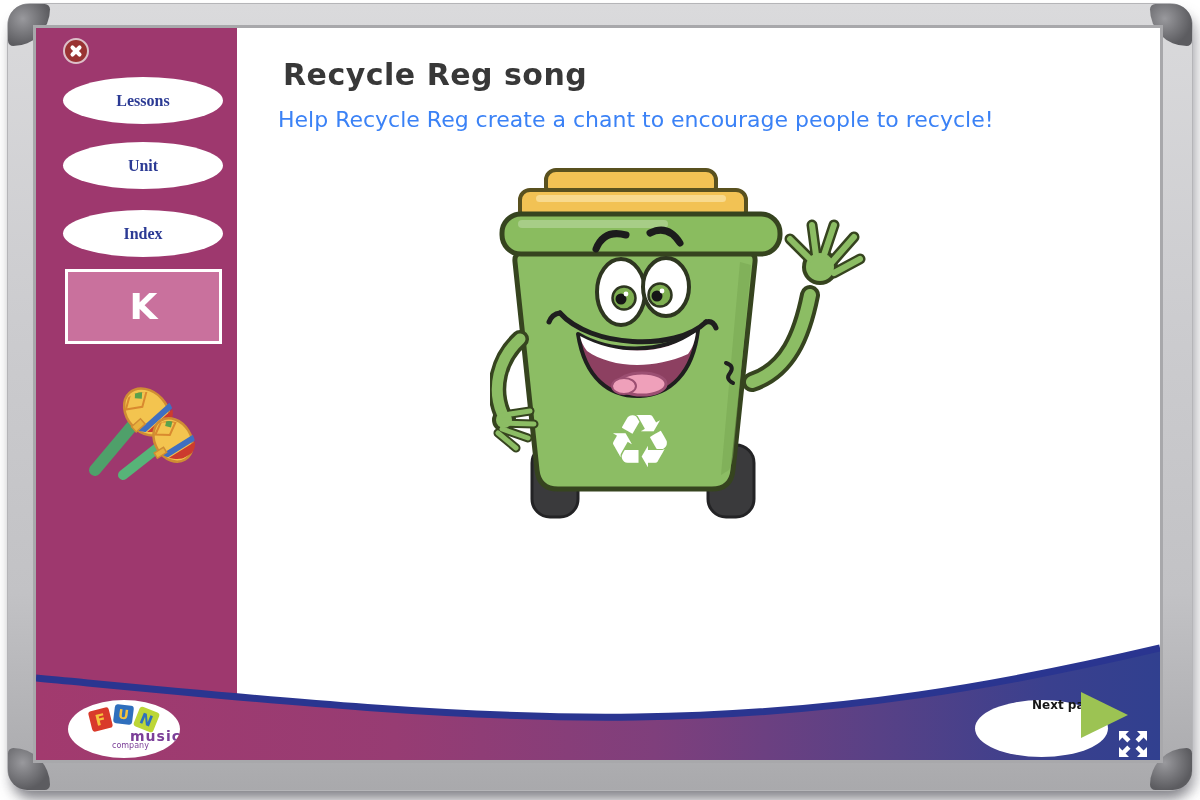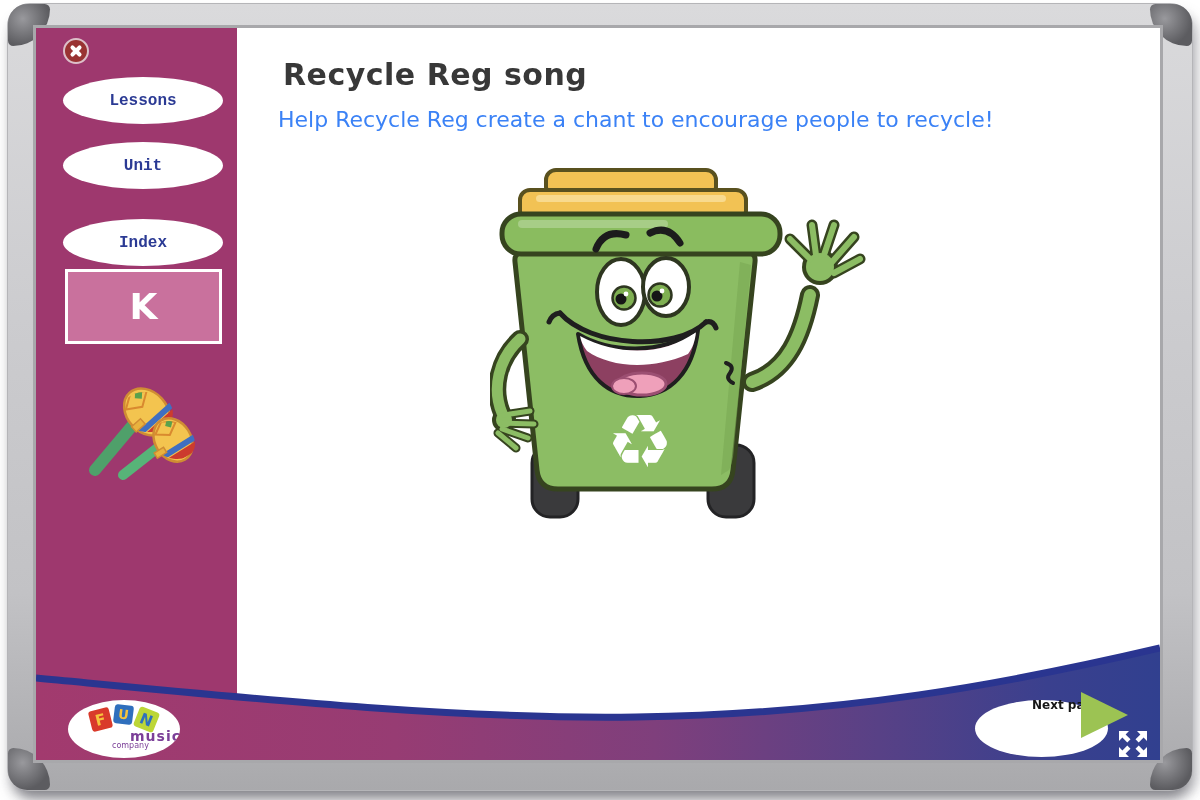--- a/index.html
+++ b/index.html
@@ -21,21 +21,21 @@
   
   .sidebar{position:absolute;left:0;top:0;width:201px;height:100%;background:#9e386e;}
   .close-btn{position:absolute;left:27px;top:10px;width:26px;height:26px;border-radius:50%;
     background:#993333;border:2px solid #ddc0c9;cursor:pointer;padding:0;}
   .close-x{position:absolute;left:50%;top:50%;width:14px;height:14px;transform:translate(-50%,-50%);}
   .close-x::before,.close-x::after{content:"";position:absolute;left:50%;top:50%;width:14px;height:4px;
     background:#fff;border-radius:2px;}
   .close-x::before{transform:translate(-50%,-50%) rotate(45deg);}
   .close-x::after{transform:translate(-50%,-50%) rotate(-45deg);}
   .oval-btn{position:absolute;left:27px;width:160px;height:47px;border-radius:50%;background:#fff;border:none;
-    cursor:pointer;color:#2b3a94;font-weight:bold;font-size:16px;font-family:Liberation Mono, monospace;}
+    cursor:pointer;color:#2b3a94;font-weight:bold;font-size:16px;font-family:Liberation Serif, serif;}
   .grade-btn{position:absolute;left:29px;top:241px;width:157px;height:75px;background:#c9719d;
     border:3px solid #fff;cursor:pointer;color:#fff;font-weight:bold;font-size:36px;font-family:inherit;}
   .maracas{position:absolute;left:39px;top:350px;width:125px;height:105px;}
 
   
   .page-title{position:absolute;left:242px;top:24px;margin:5px;font-size:30px;font-weight:800;
     color:#383838;letter-spacing:.5px;}
   .page-subtitle{position:absolute;left:242px;top:79px;margin:0;font-size:22px;color:#3b82f6;}
   .character{position:absolute;left:454px;top:139px;width:390px;height:355px;}
 
@@ -74,21 +74,21 @@
     <div class="cap br"></div>
 
     <div class="board-inner">
 
       <aside class="sidebar">
         <button class="close-btn">
           <span class="close-x"></span>
         </button>
         <button class="oval-btn" style="top:49px">Lessons</button>
         <button class="oval-btn" style="top:114px">Unit</button>
-        <button class="oval-btn" style="top:191px">Index</button>
+        <button class="oval-btn" style="top:182px">Index</button>
         <button class="grade-btn">K</button>
 
         <div class="maracas">
           <svg viewBox="0 0 125 105" width="125" height="105">
             <defs>
               <clipPath id="mA">
                   <ellipse cx="72" cy="34" rx="20" ry="26" transform="rotate(-42 72 34)"></ellipse>
                 </clipPath>
               <clipPath id="mB">
                   <ellipse cx="98" cy="62" rx="18" ry="23" transform="rotate(-32 98 62)"></ellipse>

